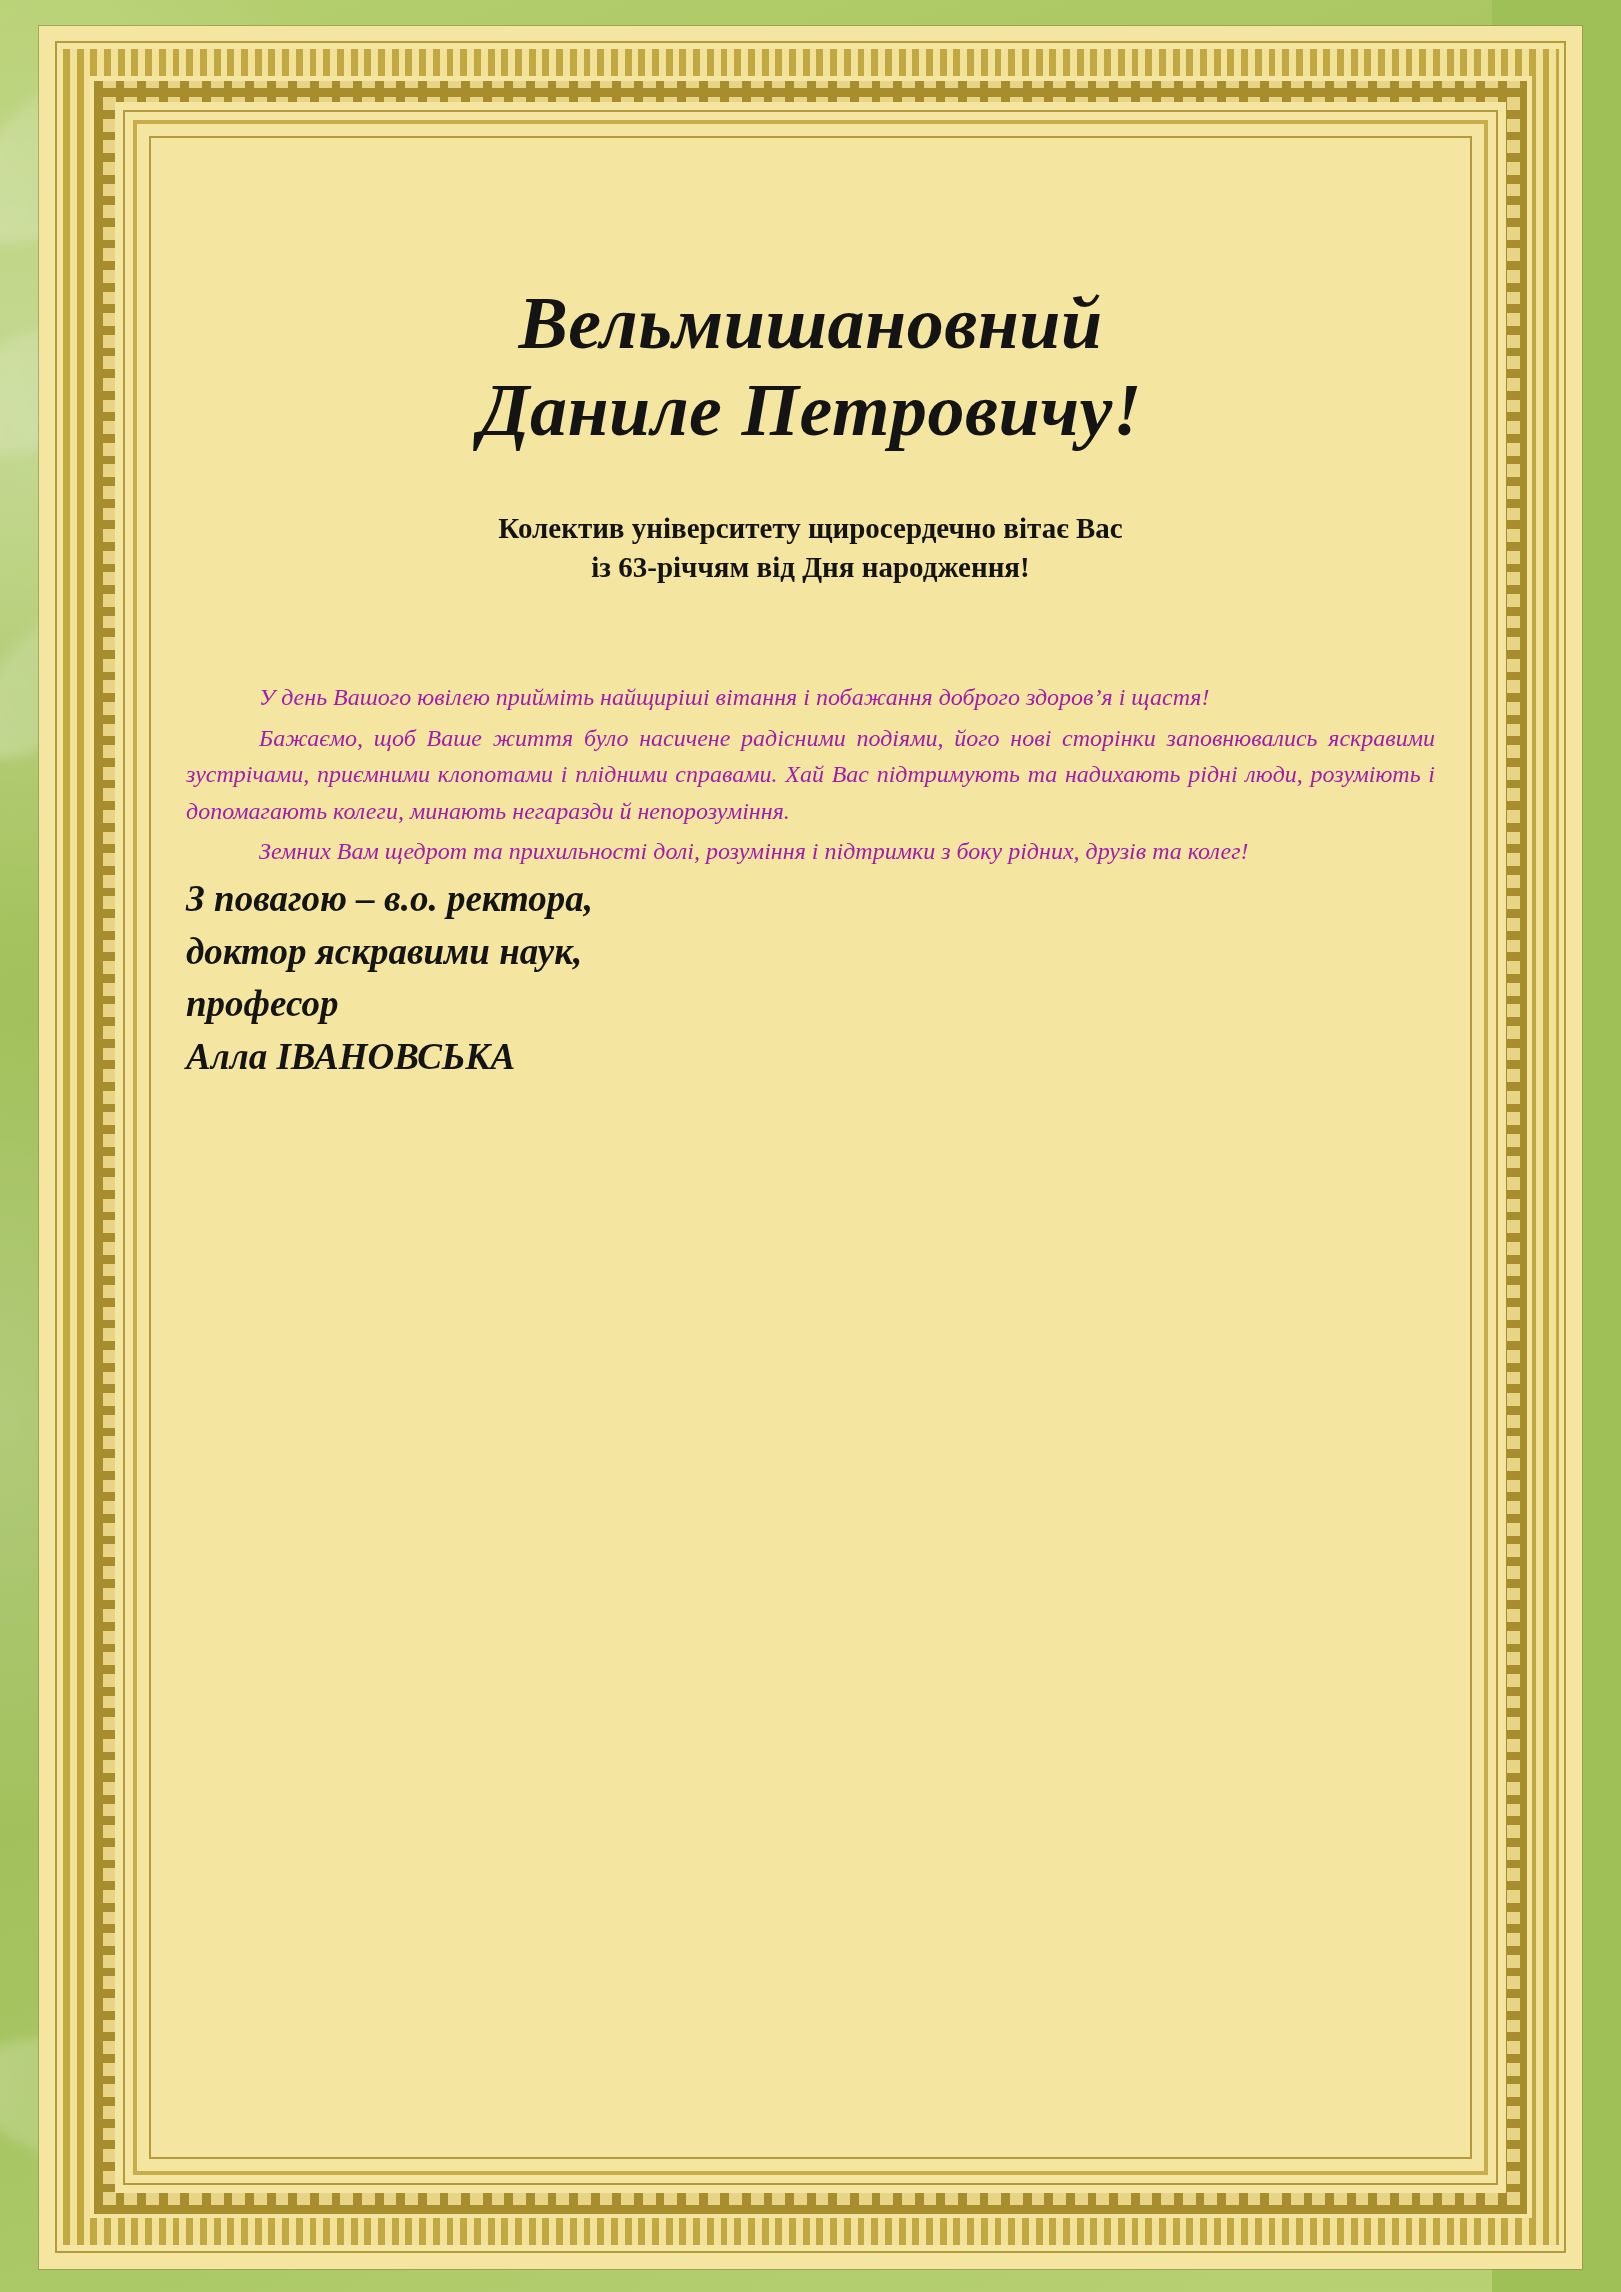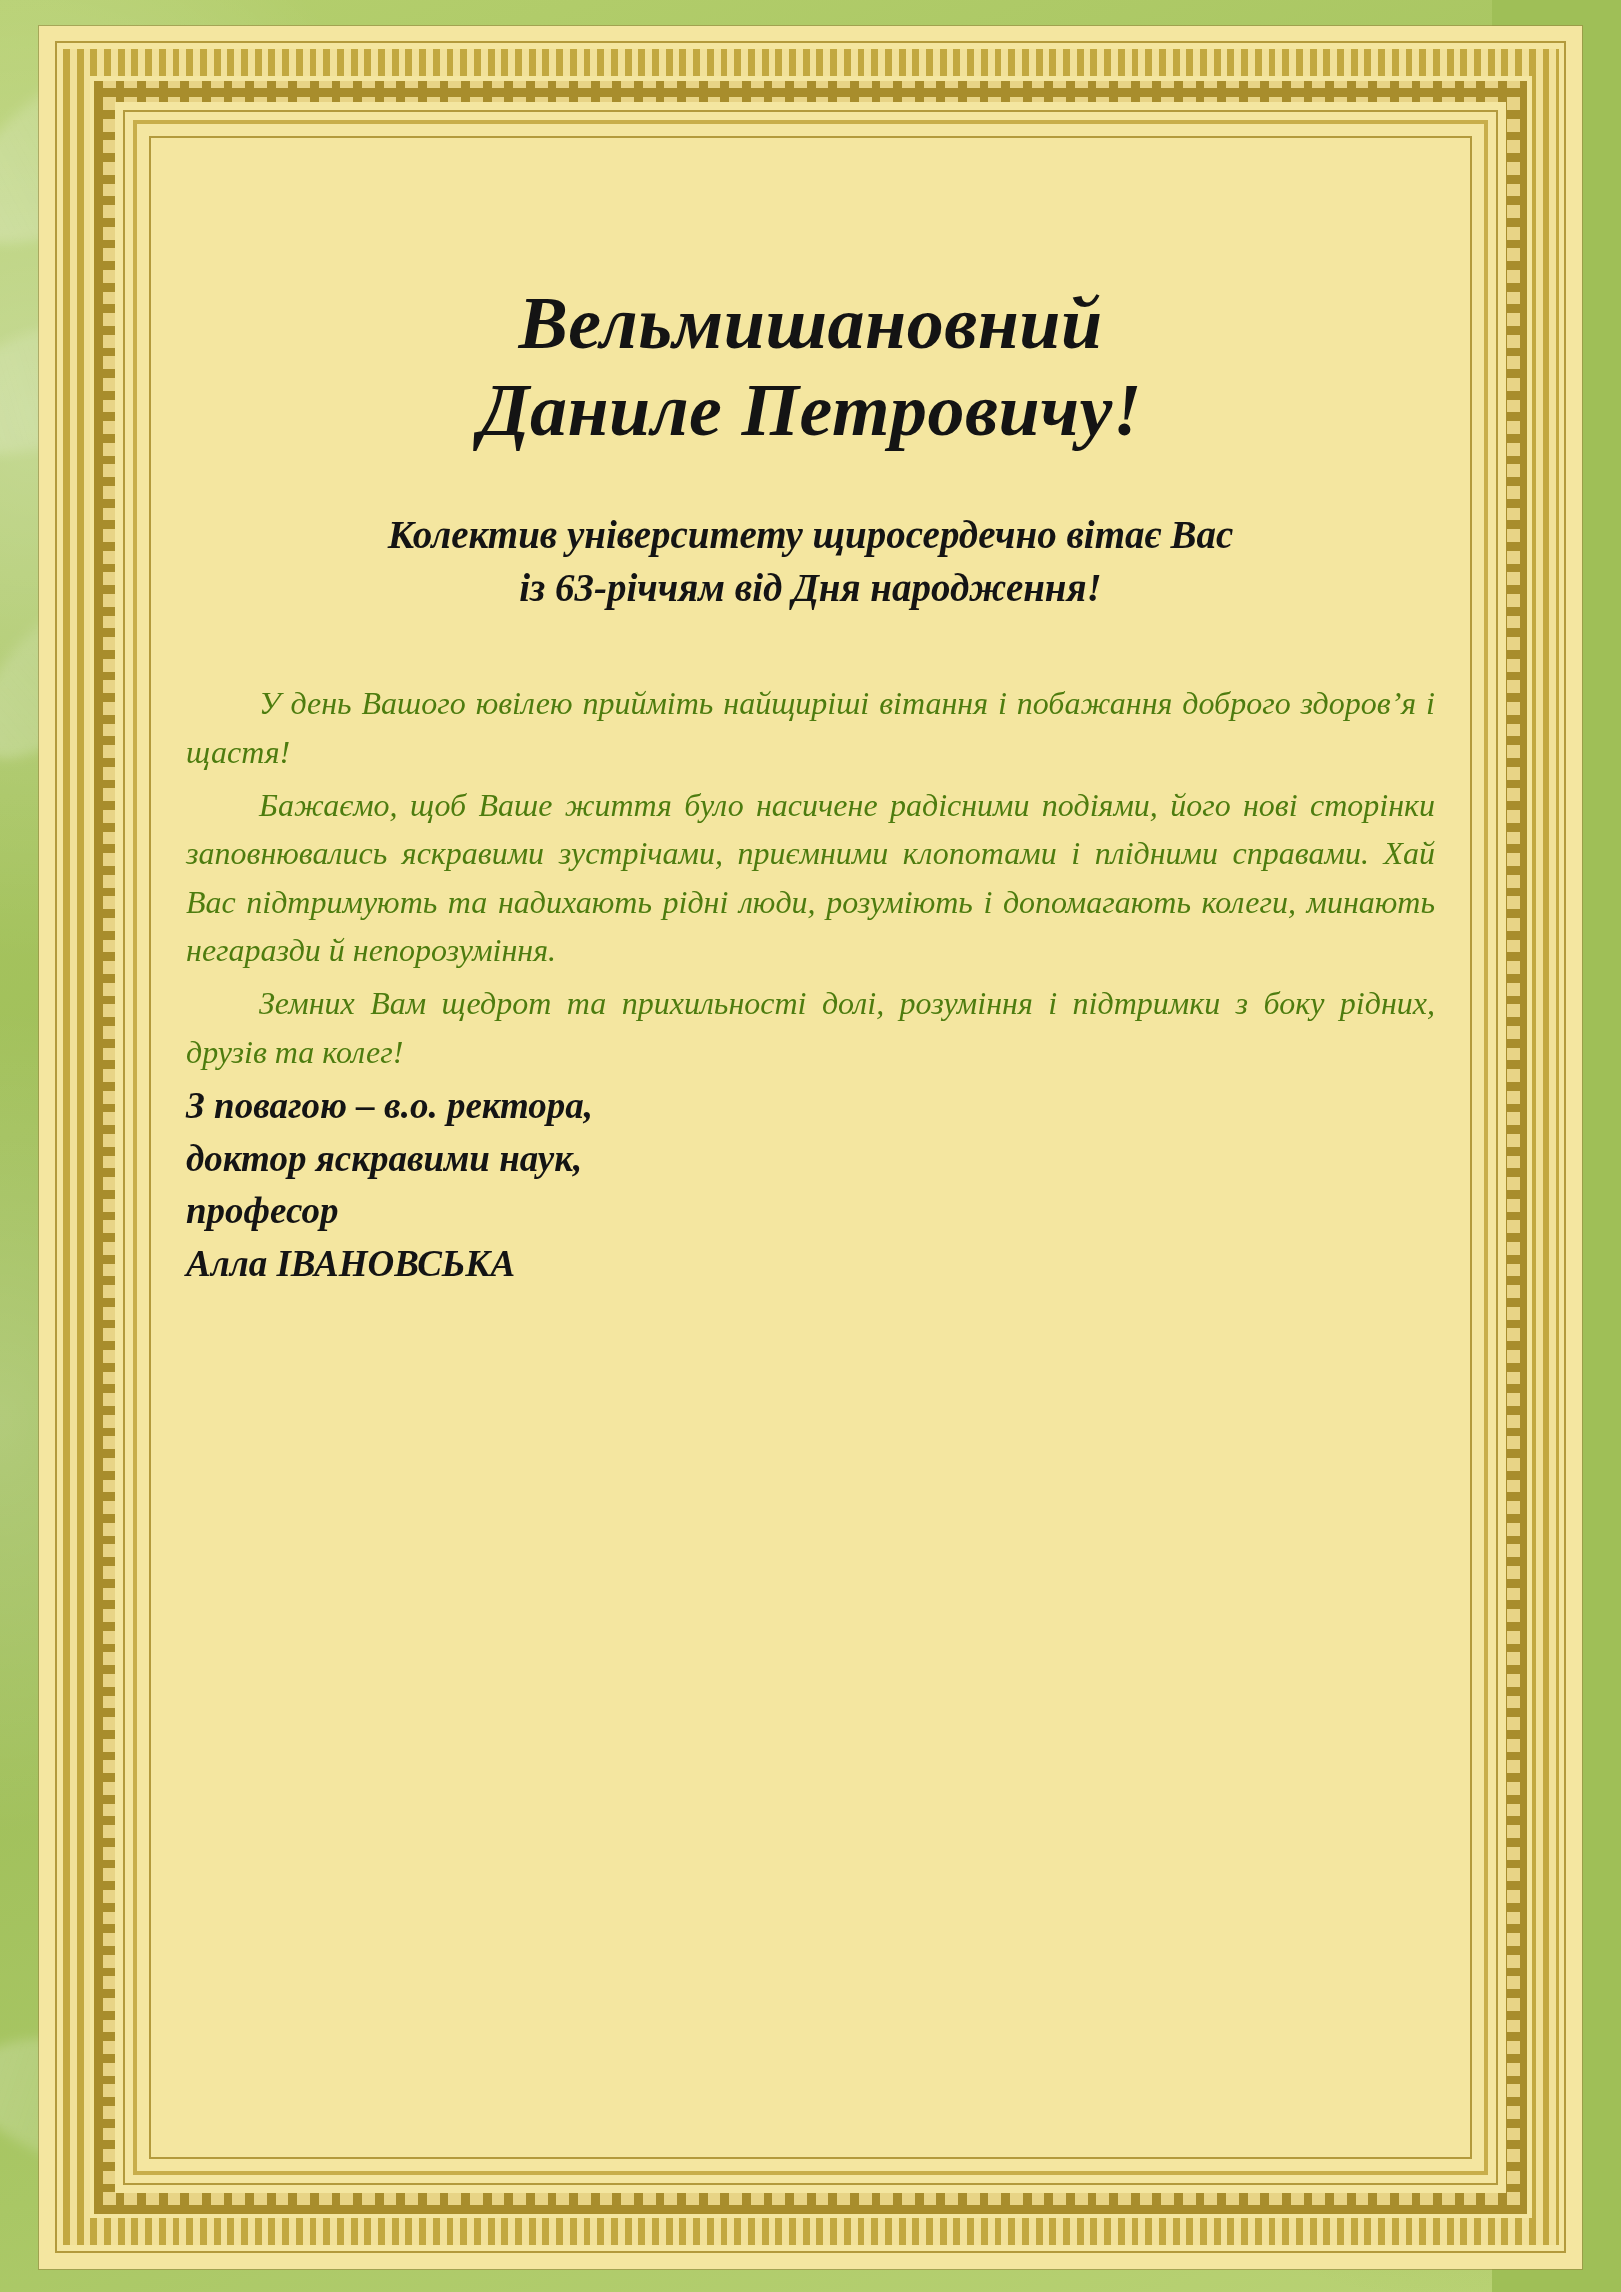--- a/index.html
+++ b/index.html
@@ -147,33 +147,32 @@
     line-height: 1.18;
     color: #141414;
     margin: 78px 0 0 0;
     letter-spacing: 0.5px;
   }
   .title .line2 { display: block; text-align: center; }
 
   .subtitle {
     text-align: center;
     font-weight: bold;
-    font-style: italic;
-    font-size: 39px;
+    font-size: 29px;
     line-height: 1.35;
     color: #141414;
     margin: 55px 0 0 0;
   }
 
   .body {
-    margin-top: 65px;
+    margin-top: 92px;
     font-style: italic;
-    font-size: 32px;
+    font-size: 24px;
     line-height: 1.52;
-    color: #4d7c0f;
+    color: #a21caf;
     text-align: justify;
   }
   .body p {
     margin: 0 0 3.9px 0;
     text-indent: 73px;
     text-align: justify;
     text-justify: inter-word;
   }
 
   .signature {

